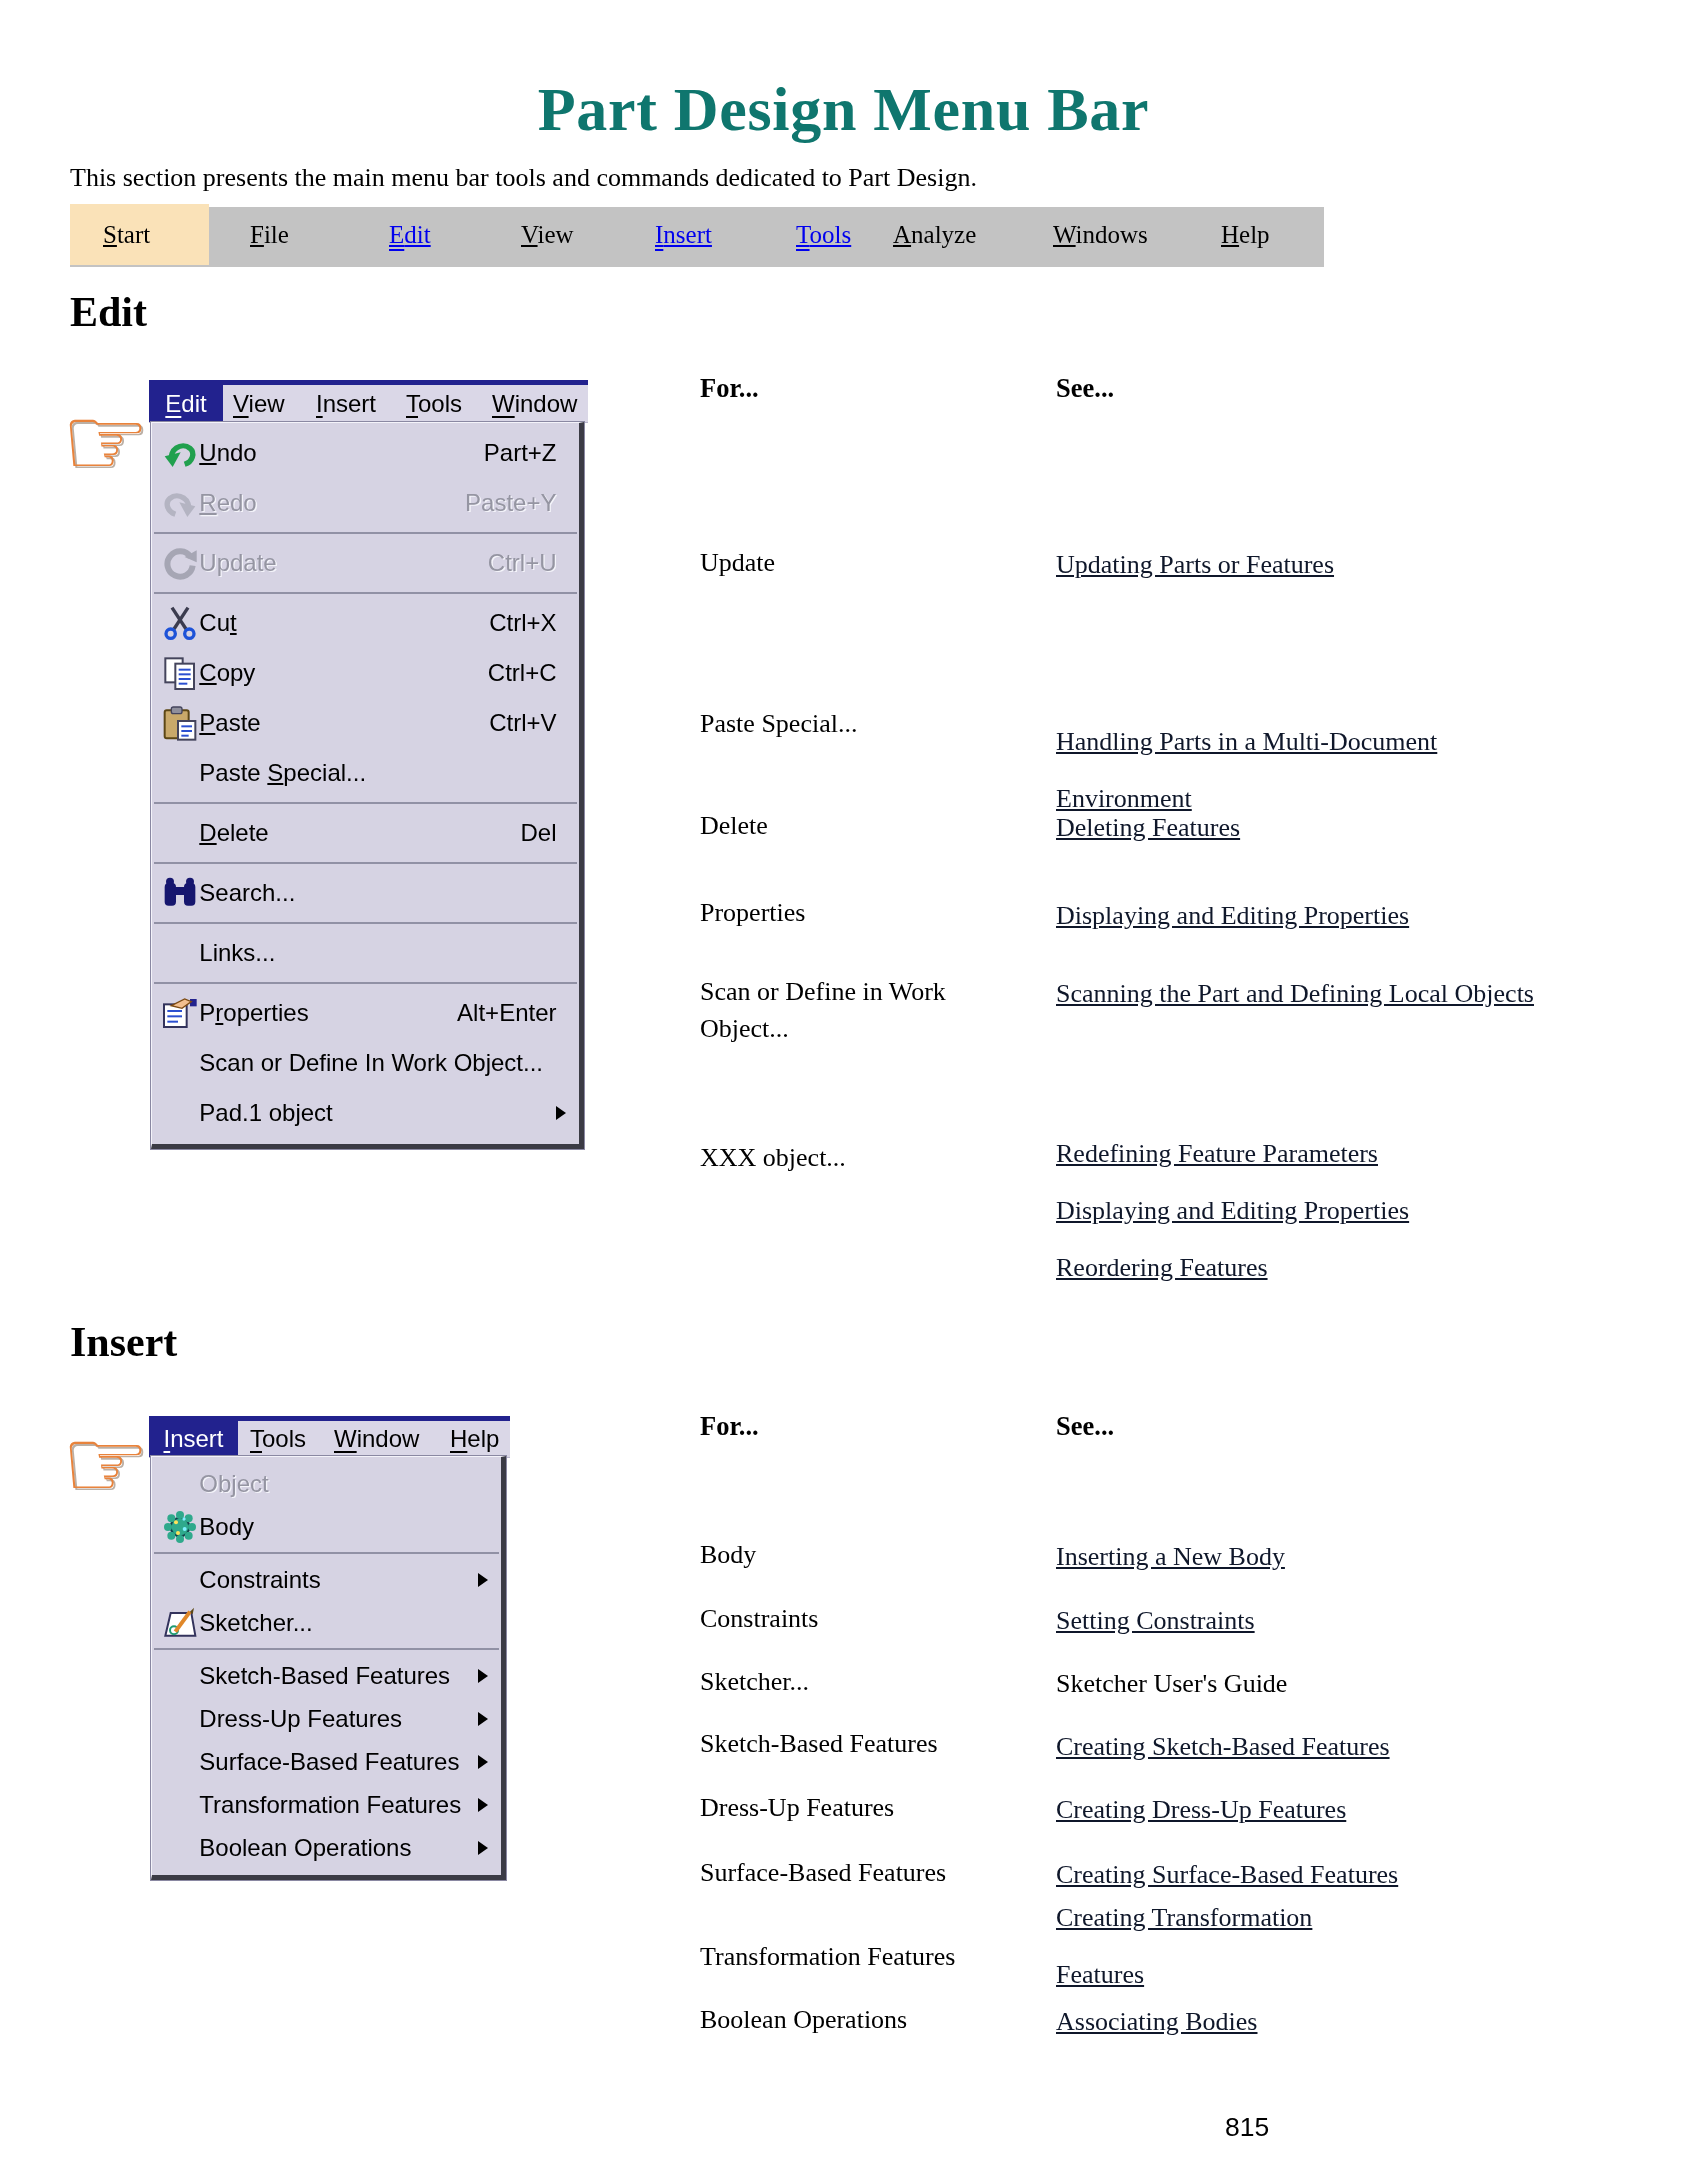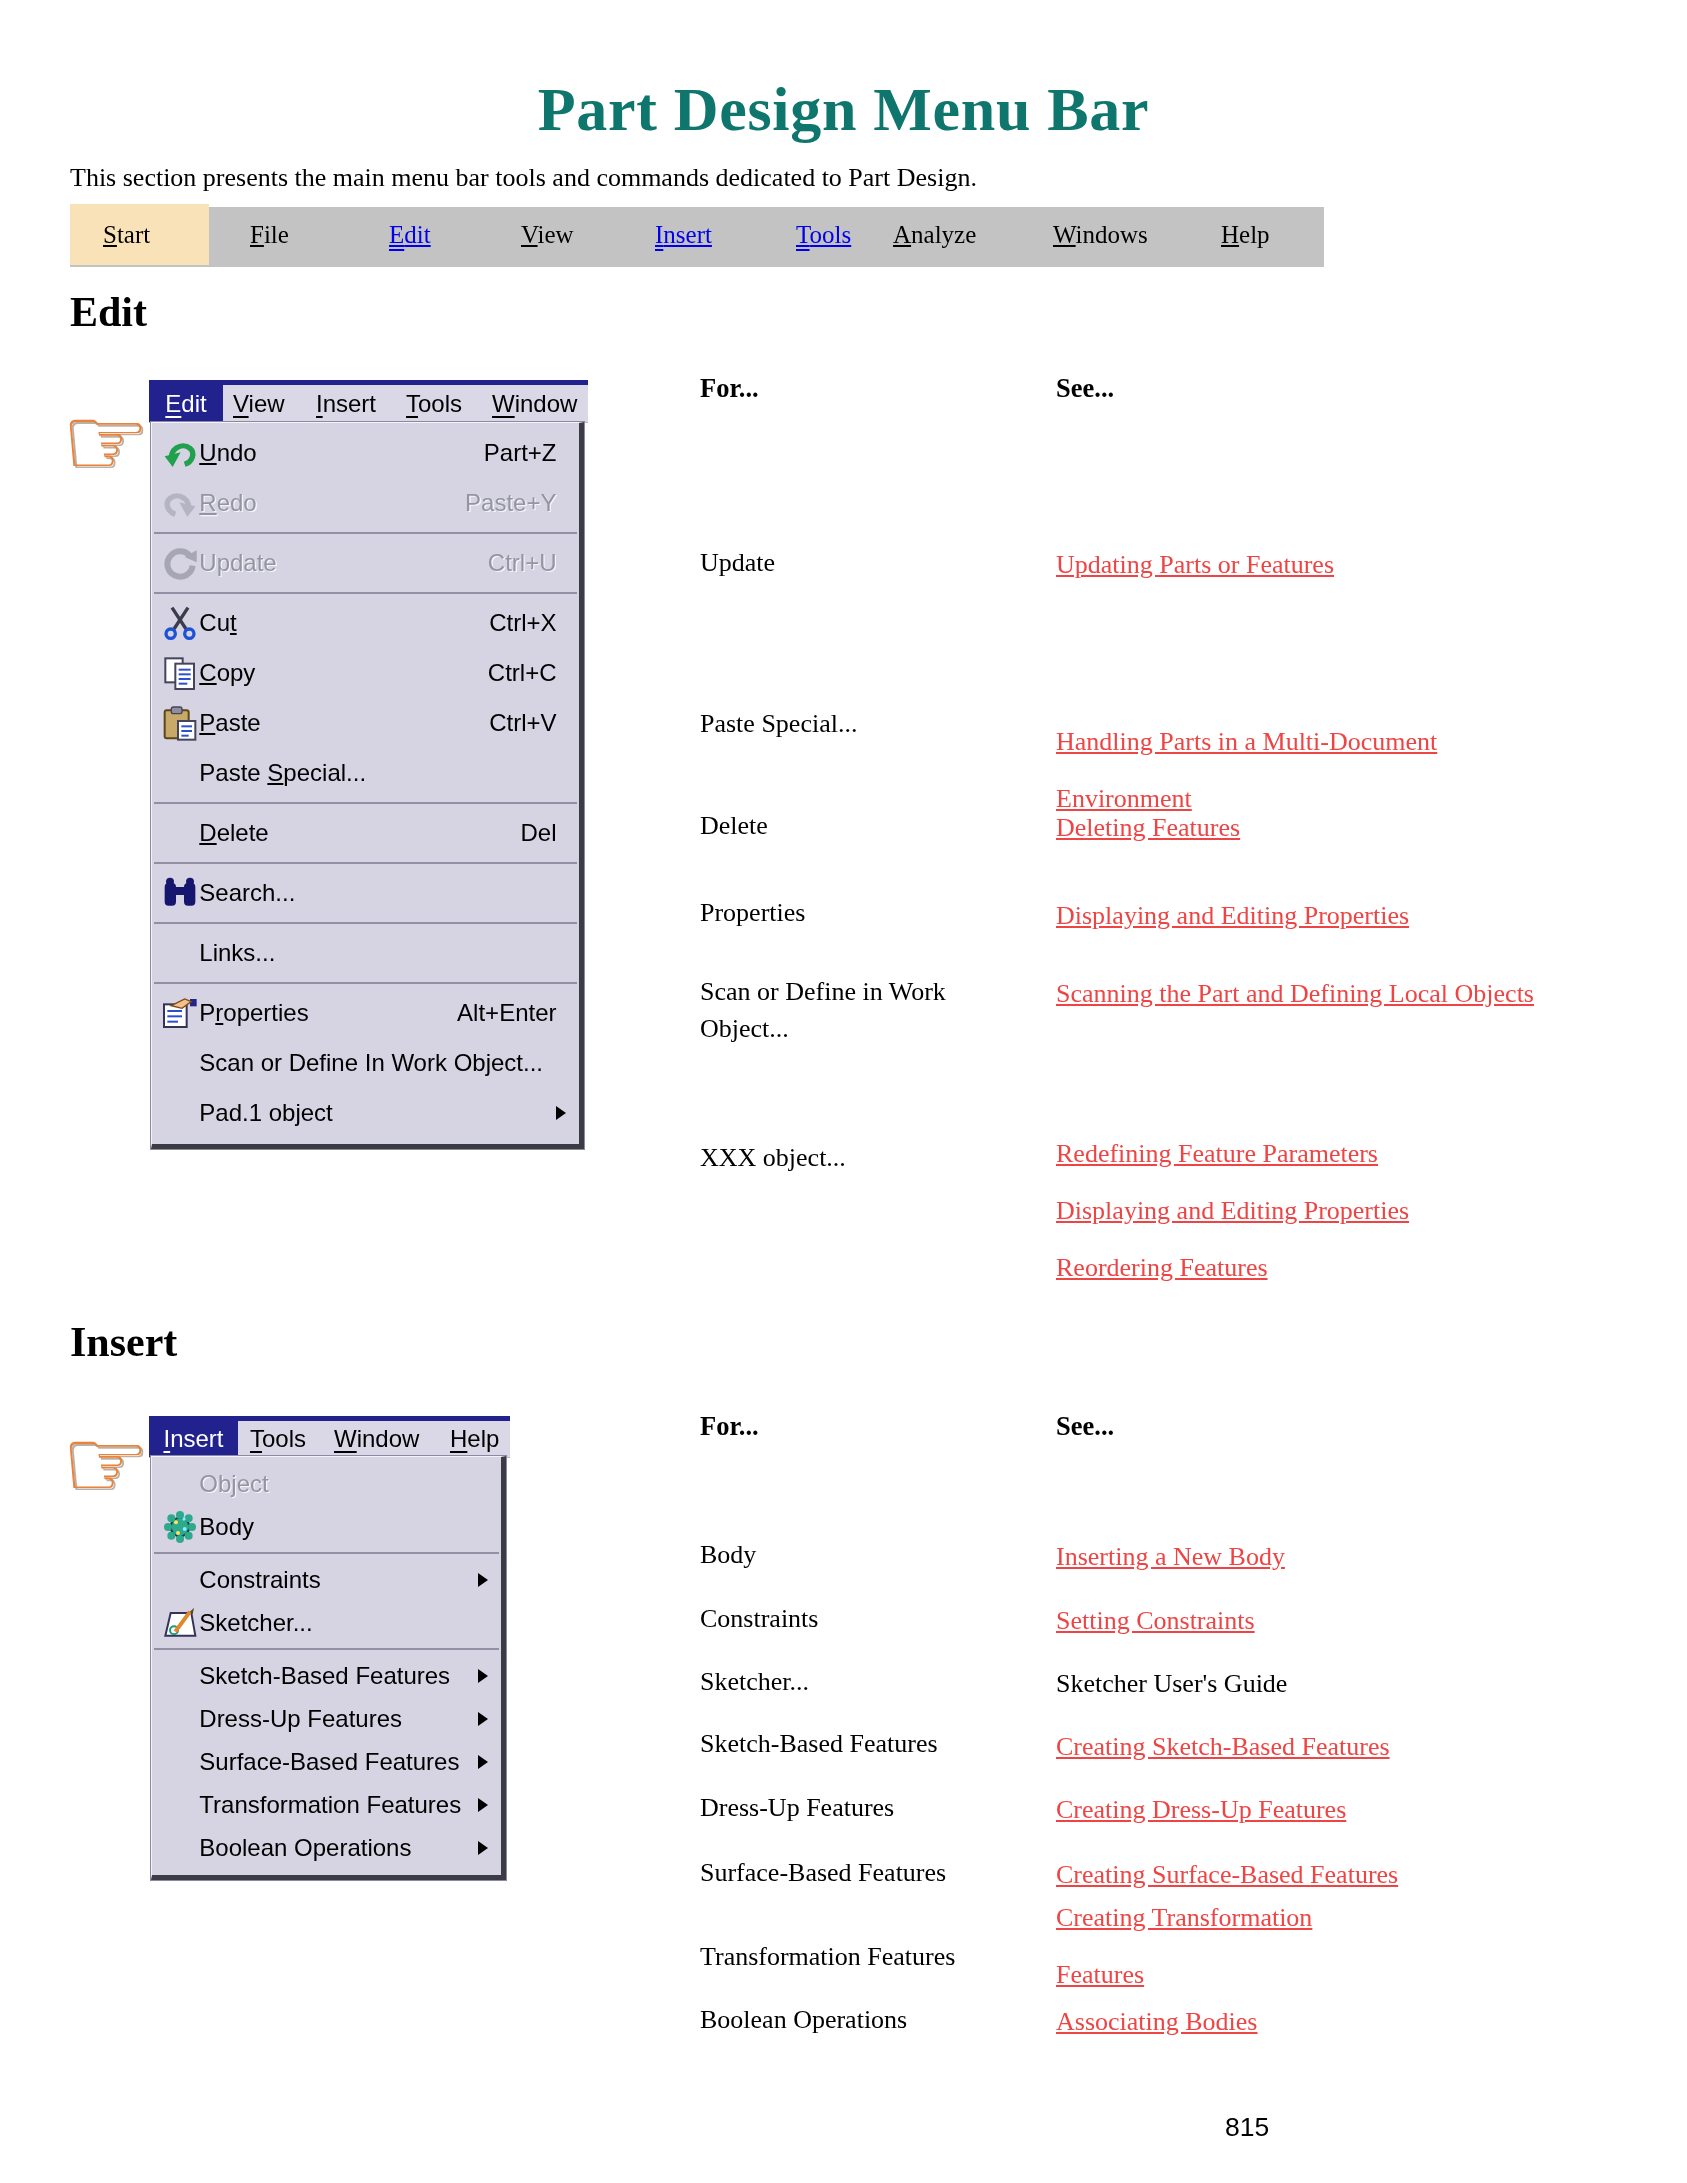--- a/index.html
+++ b/index.html
@@ -35,21 +35,21 @@
   .mi .sub{position:absolute;right:13.2px;top:50%;margin-top:-7.3px;width:0;height:0;
            border-left:10.6px solid #000;border-top:7.3px solid transparent;border-bottom:7.3px solid transparent;}
   .msep{height:2px;background:#9191a5;margin:4px 2px;}
   
   .hand{position:absolute;font-family:"DejaVu Sans",sans-serif;font-size:99px;color:#e8833c;
         text-shadow:2px 2px 0 rgba(60,30,0,0.35);line-height:1;}
   
   .cell{position:absolute;font-size:26px;line-height:37px;}
   .cell.hdr{font-weight:bold;font-size:26.5px;}
   .seecell{position:absolute;font-size:26px;line-height:57px;}
-  .seecell a{color:#ef4444;text-decoration:underline;}
+  .seecell a{color:#0f172a;text-decoration:underline;}
   .seecell .plain{color:#000;}
   .seecell .lk{display:block;}
   .nowrap{white-space:nowrap;}
 </style>
 </head>
 <body>
 
 <div class="page">
   <div class="title">Part Design Menu Bar</div>
   <div class="intro">This section presents the main menu bar tools and commands dedicated to Part Design.</div>

